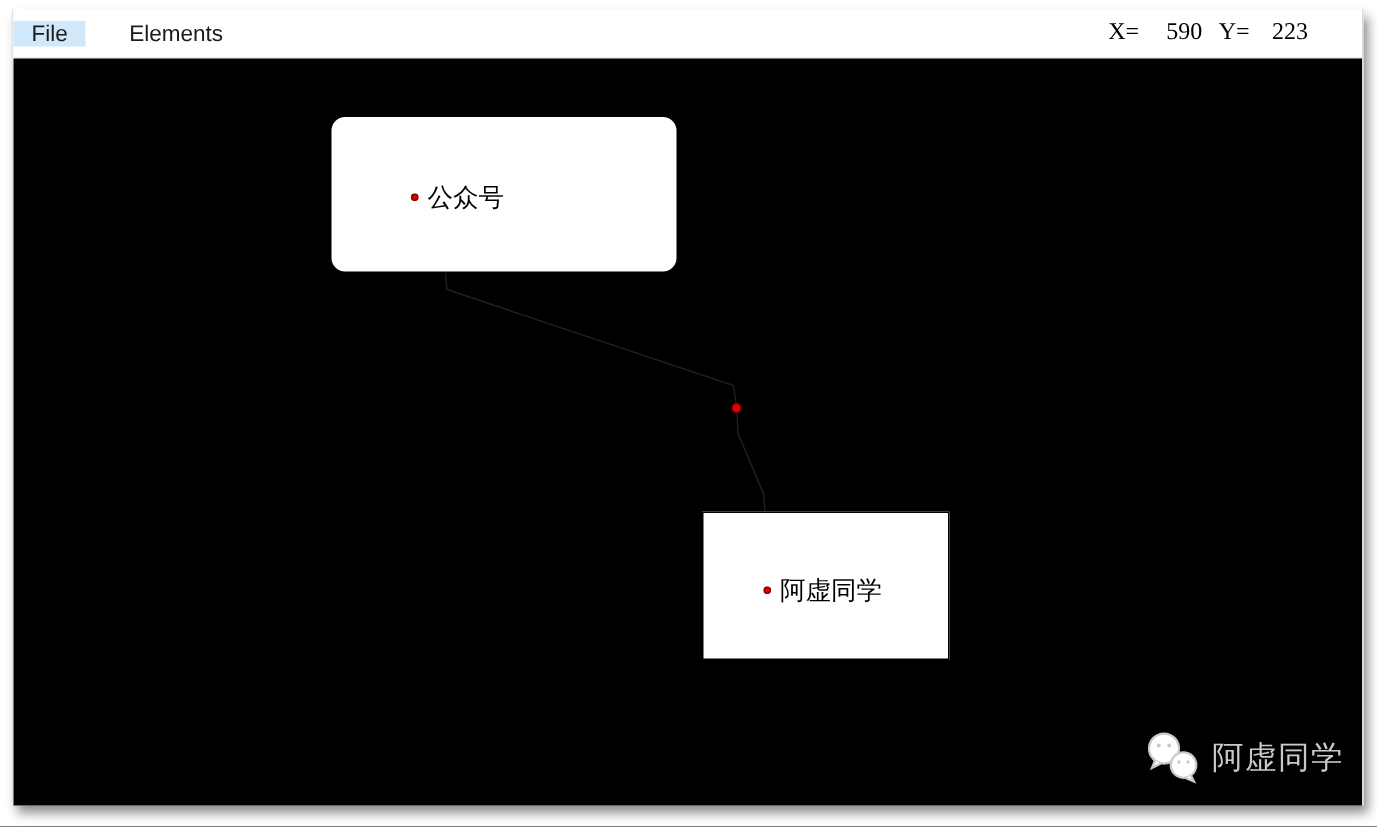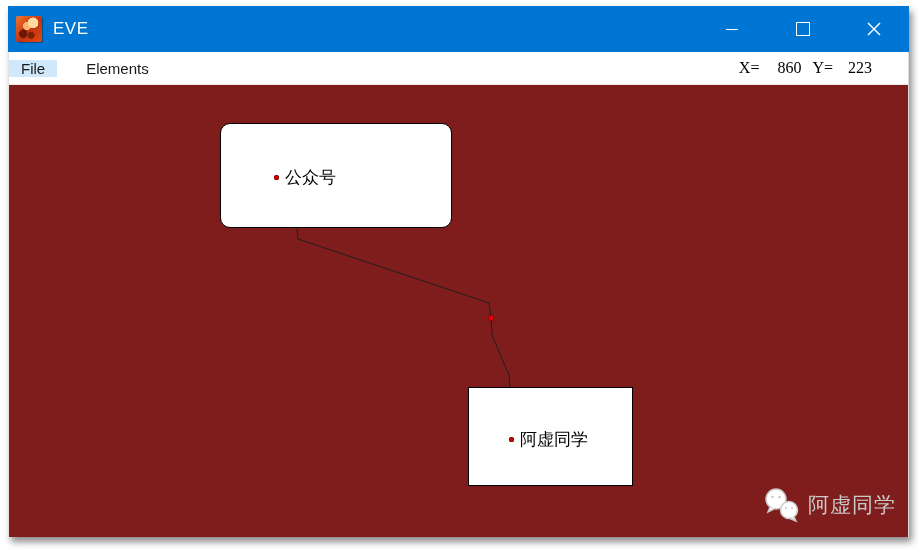--- a/index.html
+++ b/index.html
@@ -44,21 +44,21 @@
   .mi-elements{margin-left:9px;}
   .mi-control{margin-left:17px;}
   .coords{
     margin-left:auto;display:flex;align-items:center;margin-right:36px;
     font-family:"Liberation Serif", serif;font-size:16px;color:#000000;
   }
   .coords .gap-a{margin-left:18px;}
   .coords .gap-b{margin-left:11px;}
   .coords .gap-c{margin-left:15px;}
   
-  .canvas{position:relative;flex:1 1 auto;background:#7f1d1d;overflow:hidden;}
+  .canvas{position:relative;flex:1 1 auto;background:#000000;overflow:hidden;}
   .connector-svg{position:absolute;left:0;top:0;width:100%;height:100%;}
   .connector-svg polyline{fill:none;stroke:#1f1f1f;stroke-width:1;}
   .junction{fill:#e00000;stroke:#7d0000;stroke-width:0.8;}
   .node{position:absolute;background:#ffffff;border:1px solid #000000;}
   .node1{left:211px;top:38px;width:230px;height:103px;border-radius:10px;}
   .node2{left:459px;top:302px;width:163px;height:97px;}
   .node-label{position:absolute;display:flex;align-items:center;font-size:17px;color:#000000;white-space:nowrap;}
   .node1 .node-label{left:53px;top:42px;}
   .node2 .node-label{left:40px;top:40px;}
   .node-dot{
@@ -70,45 +70,27 @@
     position:absolute;right:12px;bottom:13px;display:flex;align-items:center;
     color:#c9c9c9;font-size:21px;letter-spacing:1px;user-select:none;
   }
   .wm-icon{margin-right:5px;}
 </style>
 </head>
 <body>
 
 <div class="window">
 
-  <div class="titlebar">
-    <div class="app-icon"></div>
-    <div class="title-text">EVE</div>
-    <div class="tb-buttons">
-      <div class="tb-btn">
-        <span class="glyph-min"></span>
-      </div>
-      <div class="tb-btn">
-        <span class="glyph-max"></span>
-      </div>
-      <div class="tb-btn">
-        <svg class="glyph-close" width="14" height="14" viewBox="0 0 14 14">
-          <line x1="1" y1="1" x2="13" y2="13" stroke="#ffffff" stroke-width="1.4"></line>
-          <line x1="13" y1="1" x2="1" y2="13" stroke="#ffffff" stroke-width="1.4"></line>
-        </svg>
-      </div>
-    </div>
-  </div>
 
   <div class="menubar">
     <div class="menu-item highlighted">File</div>
     <div class="menu-item mi-control">Elements</div>
     <div class="coords">
       <span>X=</span>
-      <span class="gap-a">860</span>
+      <span class="gap-a">590</span>
       <span class="gap-b">Y=</span>
       <span class="gap-c">223</span>
     </div>
   </div>
 
   <div class="canvas">
 
     <svg class="connector-svg">
       <polyline points="288,143 289,154 480,218 482,232 483,250 500,290 501,302"></polyline>
       <circle class="junction" r="3" cx="482" cy="233"></circle>

